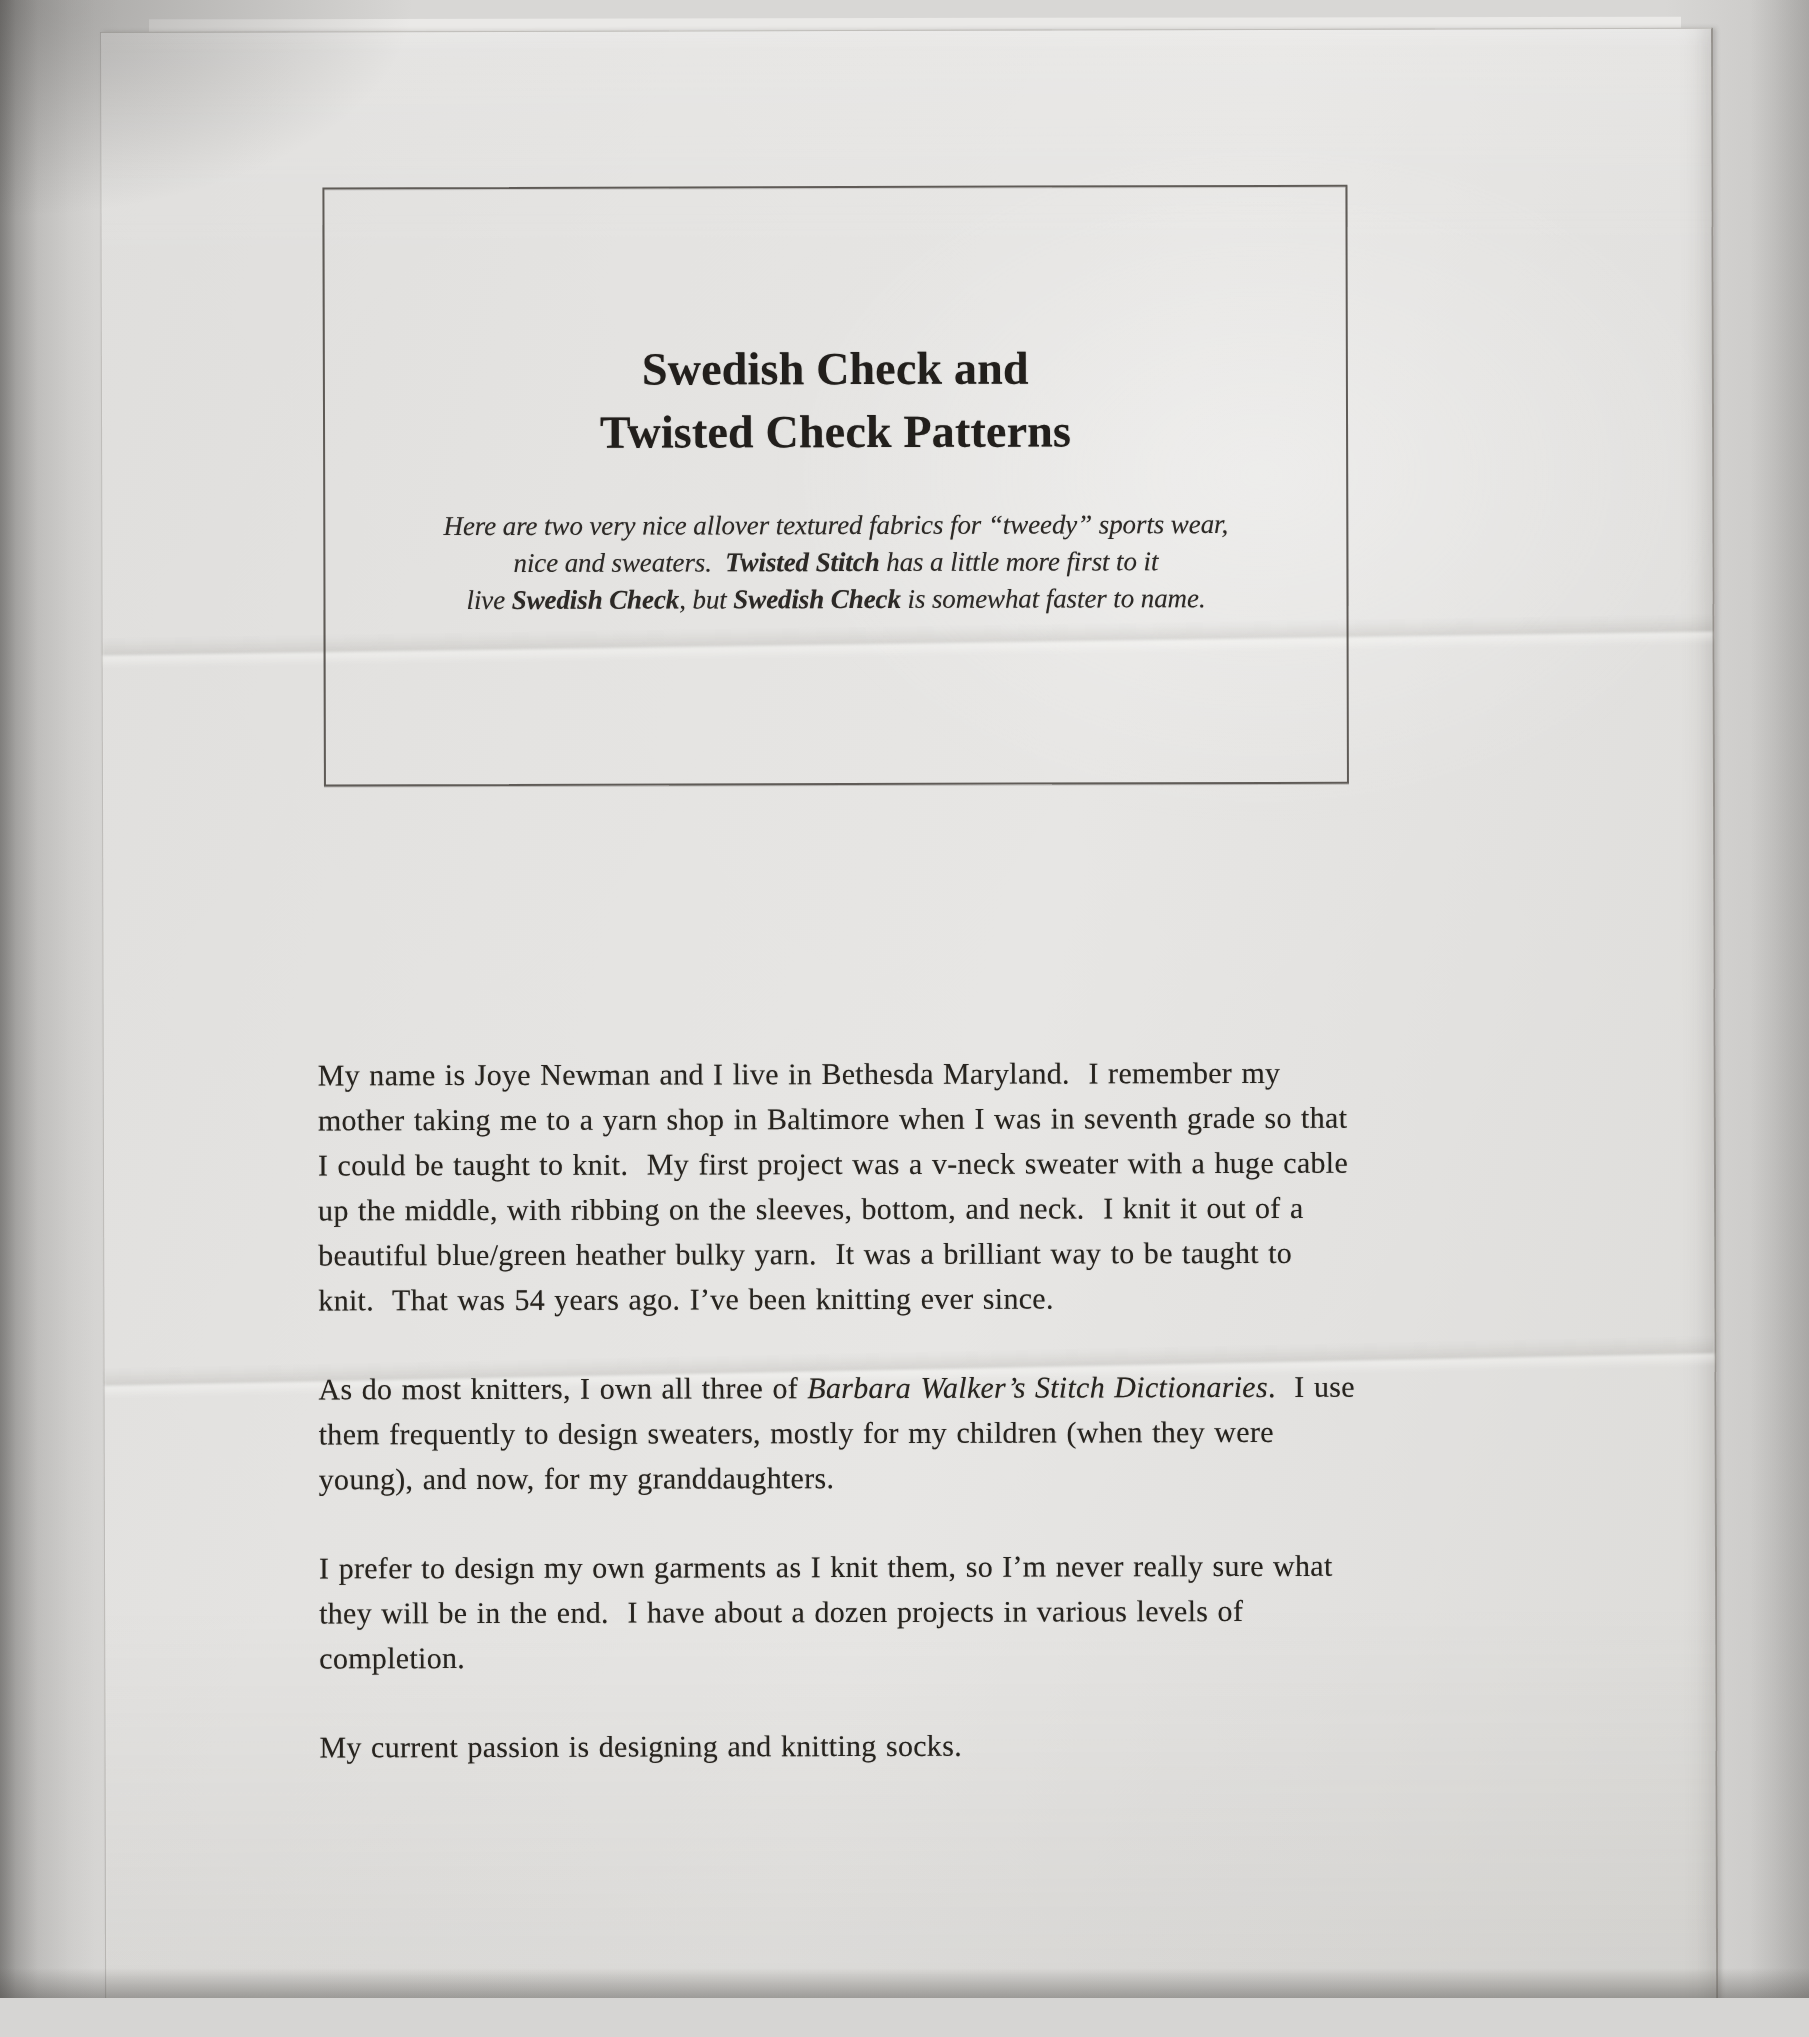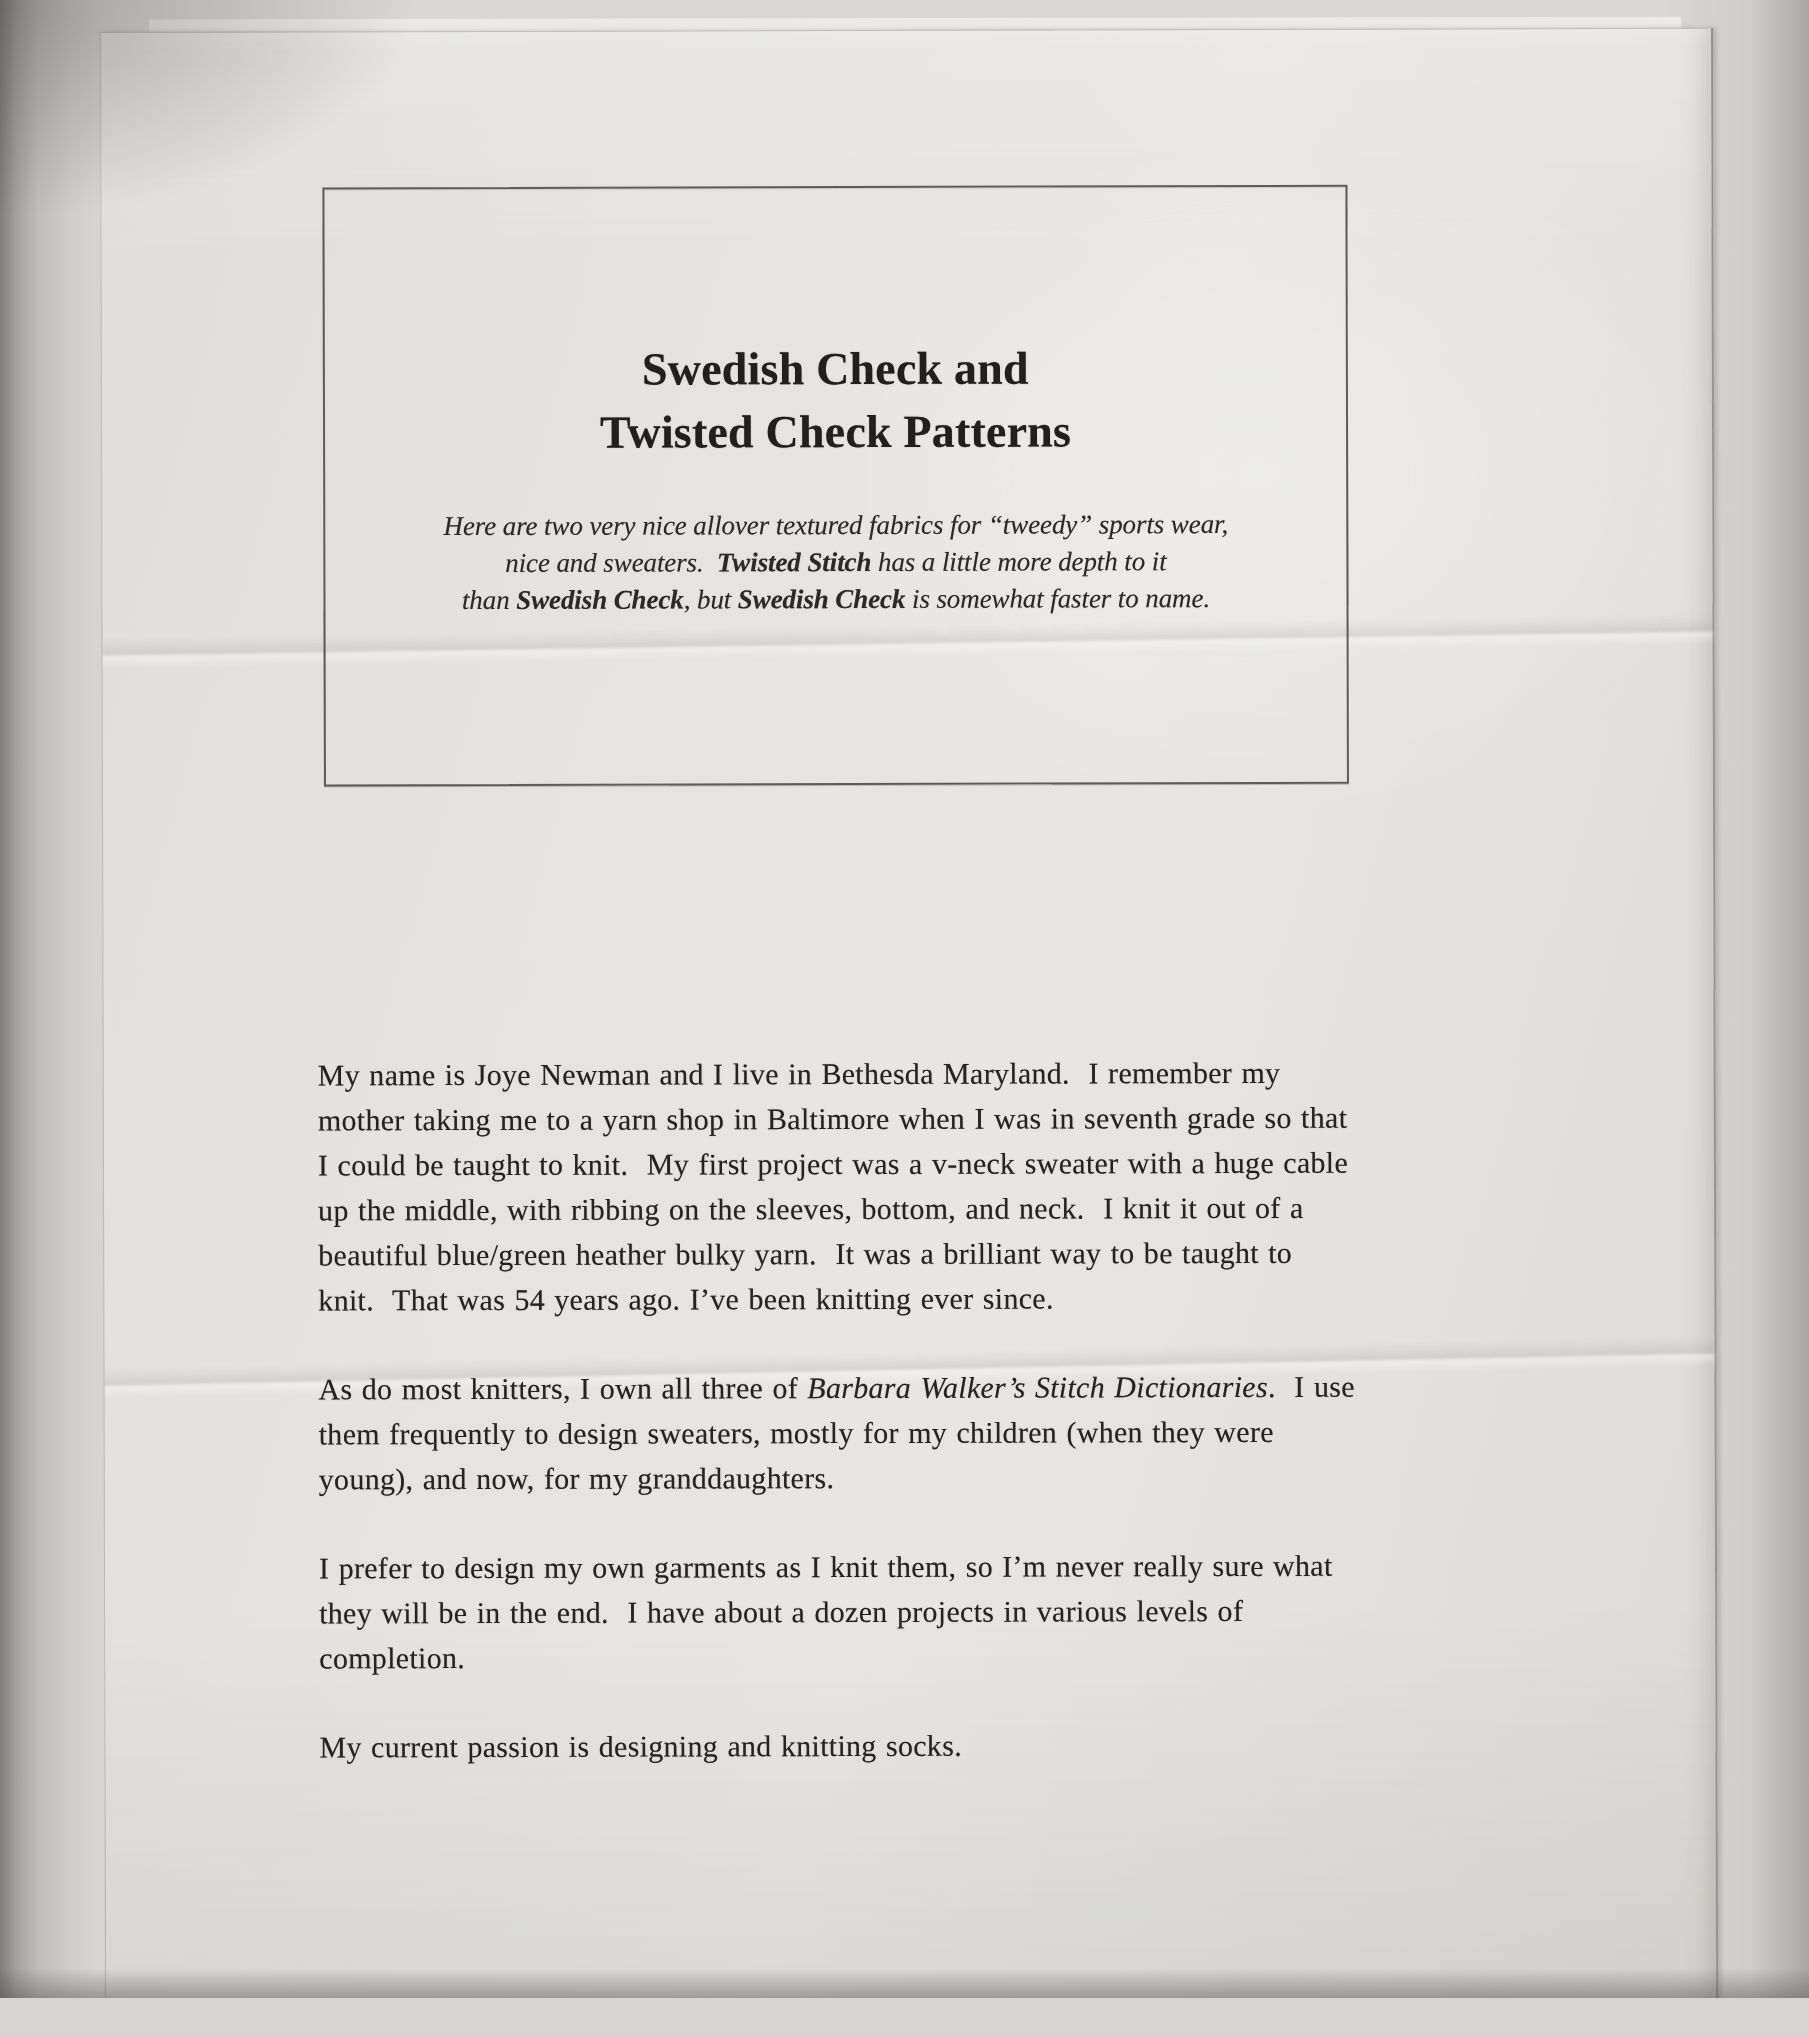--- a/index.html
+++ b/index.html
@@ -116,22 +116,22 @@
     <div class="crease crease-1"></div>
     <div class="crease crease-2"></div>
 
     <div class="title-box">
       <div class="doc-title">
         <div class="line">Swedish Check and</div>
         <div class="line">Twisted Check Patterns</div>
       </div>
       <div class="doc-subtitle">
         <div class="line">Here are two very nice allover textured fabrics for “tweedy” sports wear,</div>
-        <div class="line"><span>nice and sweaters.  </span><span class="b">Twisted Stitch</span><span> has a little more depth to it</span></div>
-        <div class="line"><span>than </span><span class="b">Swedish Check</span><span>, but </span><span class="b">Swedish Check</span><span> is somewhat faster to name.</span></div>
+        <div class="line"><span>nice and sweaters.  </span><span class="b">Twisted Stitch</span><span> has a little more first to it</span></div>
+        <div class="line"><span>live </span><span class="b">Swedish Check</span><span>, but </span><span class="b">Swedish Check</span><span> is somewhat faster to name.</span></div>
       </div>
     </div>
 
     <div class="body-text">
 
       <div class="para">
         <div class="line">My name is Joye Newman and I live in Bethesda Maryland.  I remember my</div>
         <div class="line">mother taking me to a yarn shop in Baltimore when I was in seventh grade so that</div>
         <div class="line">I could be taught to knit.  My first project was a v-neck sweater with a huge cable</div>
         <div class="line">up the middle, with ribbing on the sleeves, bottom, and neck.  I knit it out of a</div>

